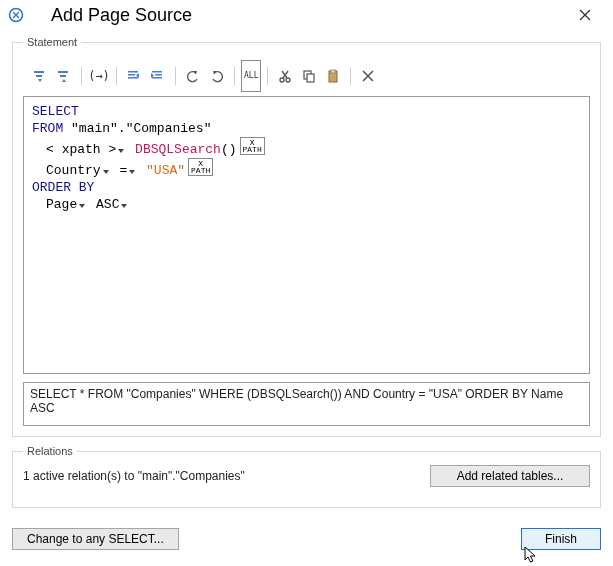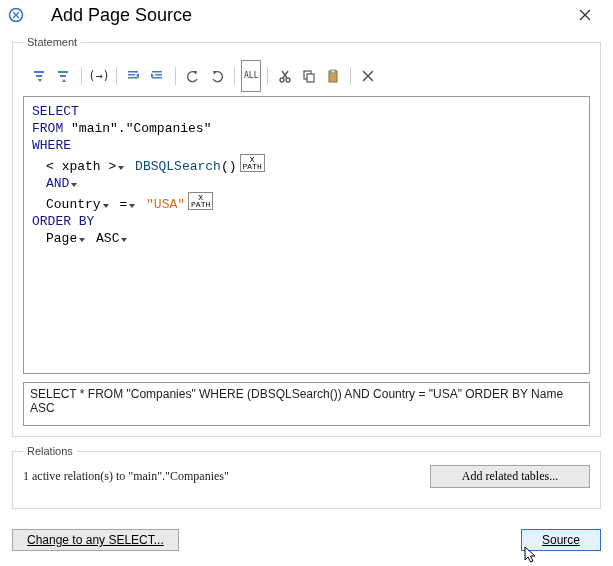--- a/index.html
+++ b/index.html
@@ -68,21 +68,21 @@
     background: #fff;
     height: 278px;
     padding: 6px 8px;
     font-family: Consolas, "Courier New", monospace;
     font-size: 13px;
     line-height: 17px;
     white-space: nowrap;
     overflow: hidden;
   }
   .sql-editor .kw { color: #12128f; }
-  .sql-editor .fn { color: #0c4a6e; }
+  .sql-editor .fn { color: #be185d; }
   .sql-editor .str { color: #d46a1a; }
   .sql-editor .indent1 { display: inline-block; width: 14px; }
   .ellipsis-box {
     display: inline-block;
     border: 1px solid #888;
     padding: 0 2px;
     font-size: 10px;
     line-height: 11px;
     vertical-align: 1px;
     cursor: default;
@@ -121,40 +121,38 @@
     padding: 4px 6px;
     margin-top: 8px;
     font-size: 12px;
     font-family: "Segoe UI", Tahoma, sans-serif;
     color: #222;
   }
   .relations-row {
     display: flex;
     align-items: center;
     gap: 22px;
-    font-family: Liberation Serif, serif;
   }
   .relations-row .reltext { flex: 1; font-size: 12px; color: #222; }
   .button {
     background: #e9e9e9;
     border: 1px solid #a5a5a5;
     padding: 3px 14px;
     font-size: 12px;
     font-family: inherit;
     cursor: default;
     min-width: 70px;
   }
   .button.wide { min-width: 160px; }
   .button.highlight { border: 1px solid #2a72c8; background: #e5f1fb; }
   .bottom-row {
     display: flex;
     align-items: flex-end;
     gap: 10px;
     padding: 2px 12px 0 12px;
-    text-decoration: underline;
   }
   .bottom-row .spacer { flex: 1; }
   .cursor-arrow {
     position: absolute;
     width: 14px; height: 18px;
     pointer-events: none;
   }
 </style>
 </head>
 <body>
@@ -252,23 +250,21 @@
       <span class="tbtn">
           <svg viewBox="0 0 16 16">
             <path d="M3 3 L13 13 M13 3 L3 13" stroke="#555" stroke-width="1.6"></path>
           </svg>
         </span>
     </div>
 
     <div class="sql-editor">
       <div class="line"><span class="kw">SELECT</span></div>
       <div class="line"><span class="kw">FROM</span> <span>"main"</span>.<span>"Companies"</span></div>
-      <div class="line"><span class="kw">WHERE</span></div>
       <div class="line"><span class="indent1"></span><span>&lt;</span> <span>xpath</span> <span>&gt;</span><span class="dd"></span>&nbsp;<span class="fn">DBSQLSearch</span><span>()</span><span class="xpath-box"><span>X</span><br><span>PATH</span></span></div>
-      <div class="line"><span class="indent1"></span><span class="kw">AND</span><span class="dd"></span></div>
       <div class="line"><span class="indent1"></span><span>Country</span><span class="dd"></span>&nbsp;<span>=</span><span class="dd"></span>&nbsp;<span class="str">"USA"</span><span class="xpath-box"><span>X</span><br><span>PATH</span></span></div>
       <div class="line"><span class="kw">ORDER BY</span></div>
       <div class="line"><span class="indent1"></span><span>Page</span><span class="dd"></span>&nbsp;<span>ASC</span><span class="dd"></span></div>
     </div>
 
     <div class="sql-flat">SELECT * FROM "Companies" WHERE (DBSQLSearch()) AND Country = "USA" ORDER BY Name ASC</div>
   </fieldset>
 
   <fieldset class="group" style="padding-bottom:20px;">
     <legend>Relations</legend>
@@ -276,18 +272,18 @@
       <span class="reltext">1 active relation(s) to "main"."Companies"</span>
       <button class="button wide">Add related tables...</button>
     </div>
   </fieldset>
 
 </div>
 
 <div class="bottom-row">
   <button class="button wide">Change to any SELECT...</button>
   <span class="spacer"></span>
-  <button class="button highlight" style="min-width:80px;">Source</button>
+  <button class="button highlight" style="min-width:80px;">Finish</button>
 </div>
 
 <svg class="cursor-arrow" style="left:524px; top:547px;" viewBox="0 0 12 18">
   <path d="M0 0 L0 13 L3 10 L5.5 15 L8 14 L5.5 9 L10 9 Z" fill="#fff" stroke="#000" stroke-width="1"></path>
 </svg>
 
 </body></html>

